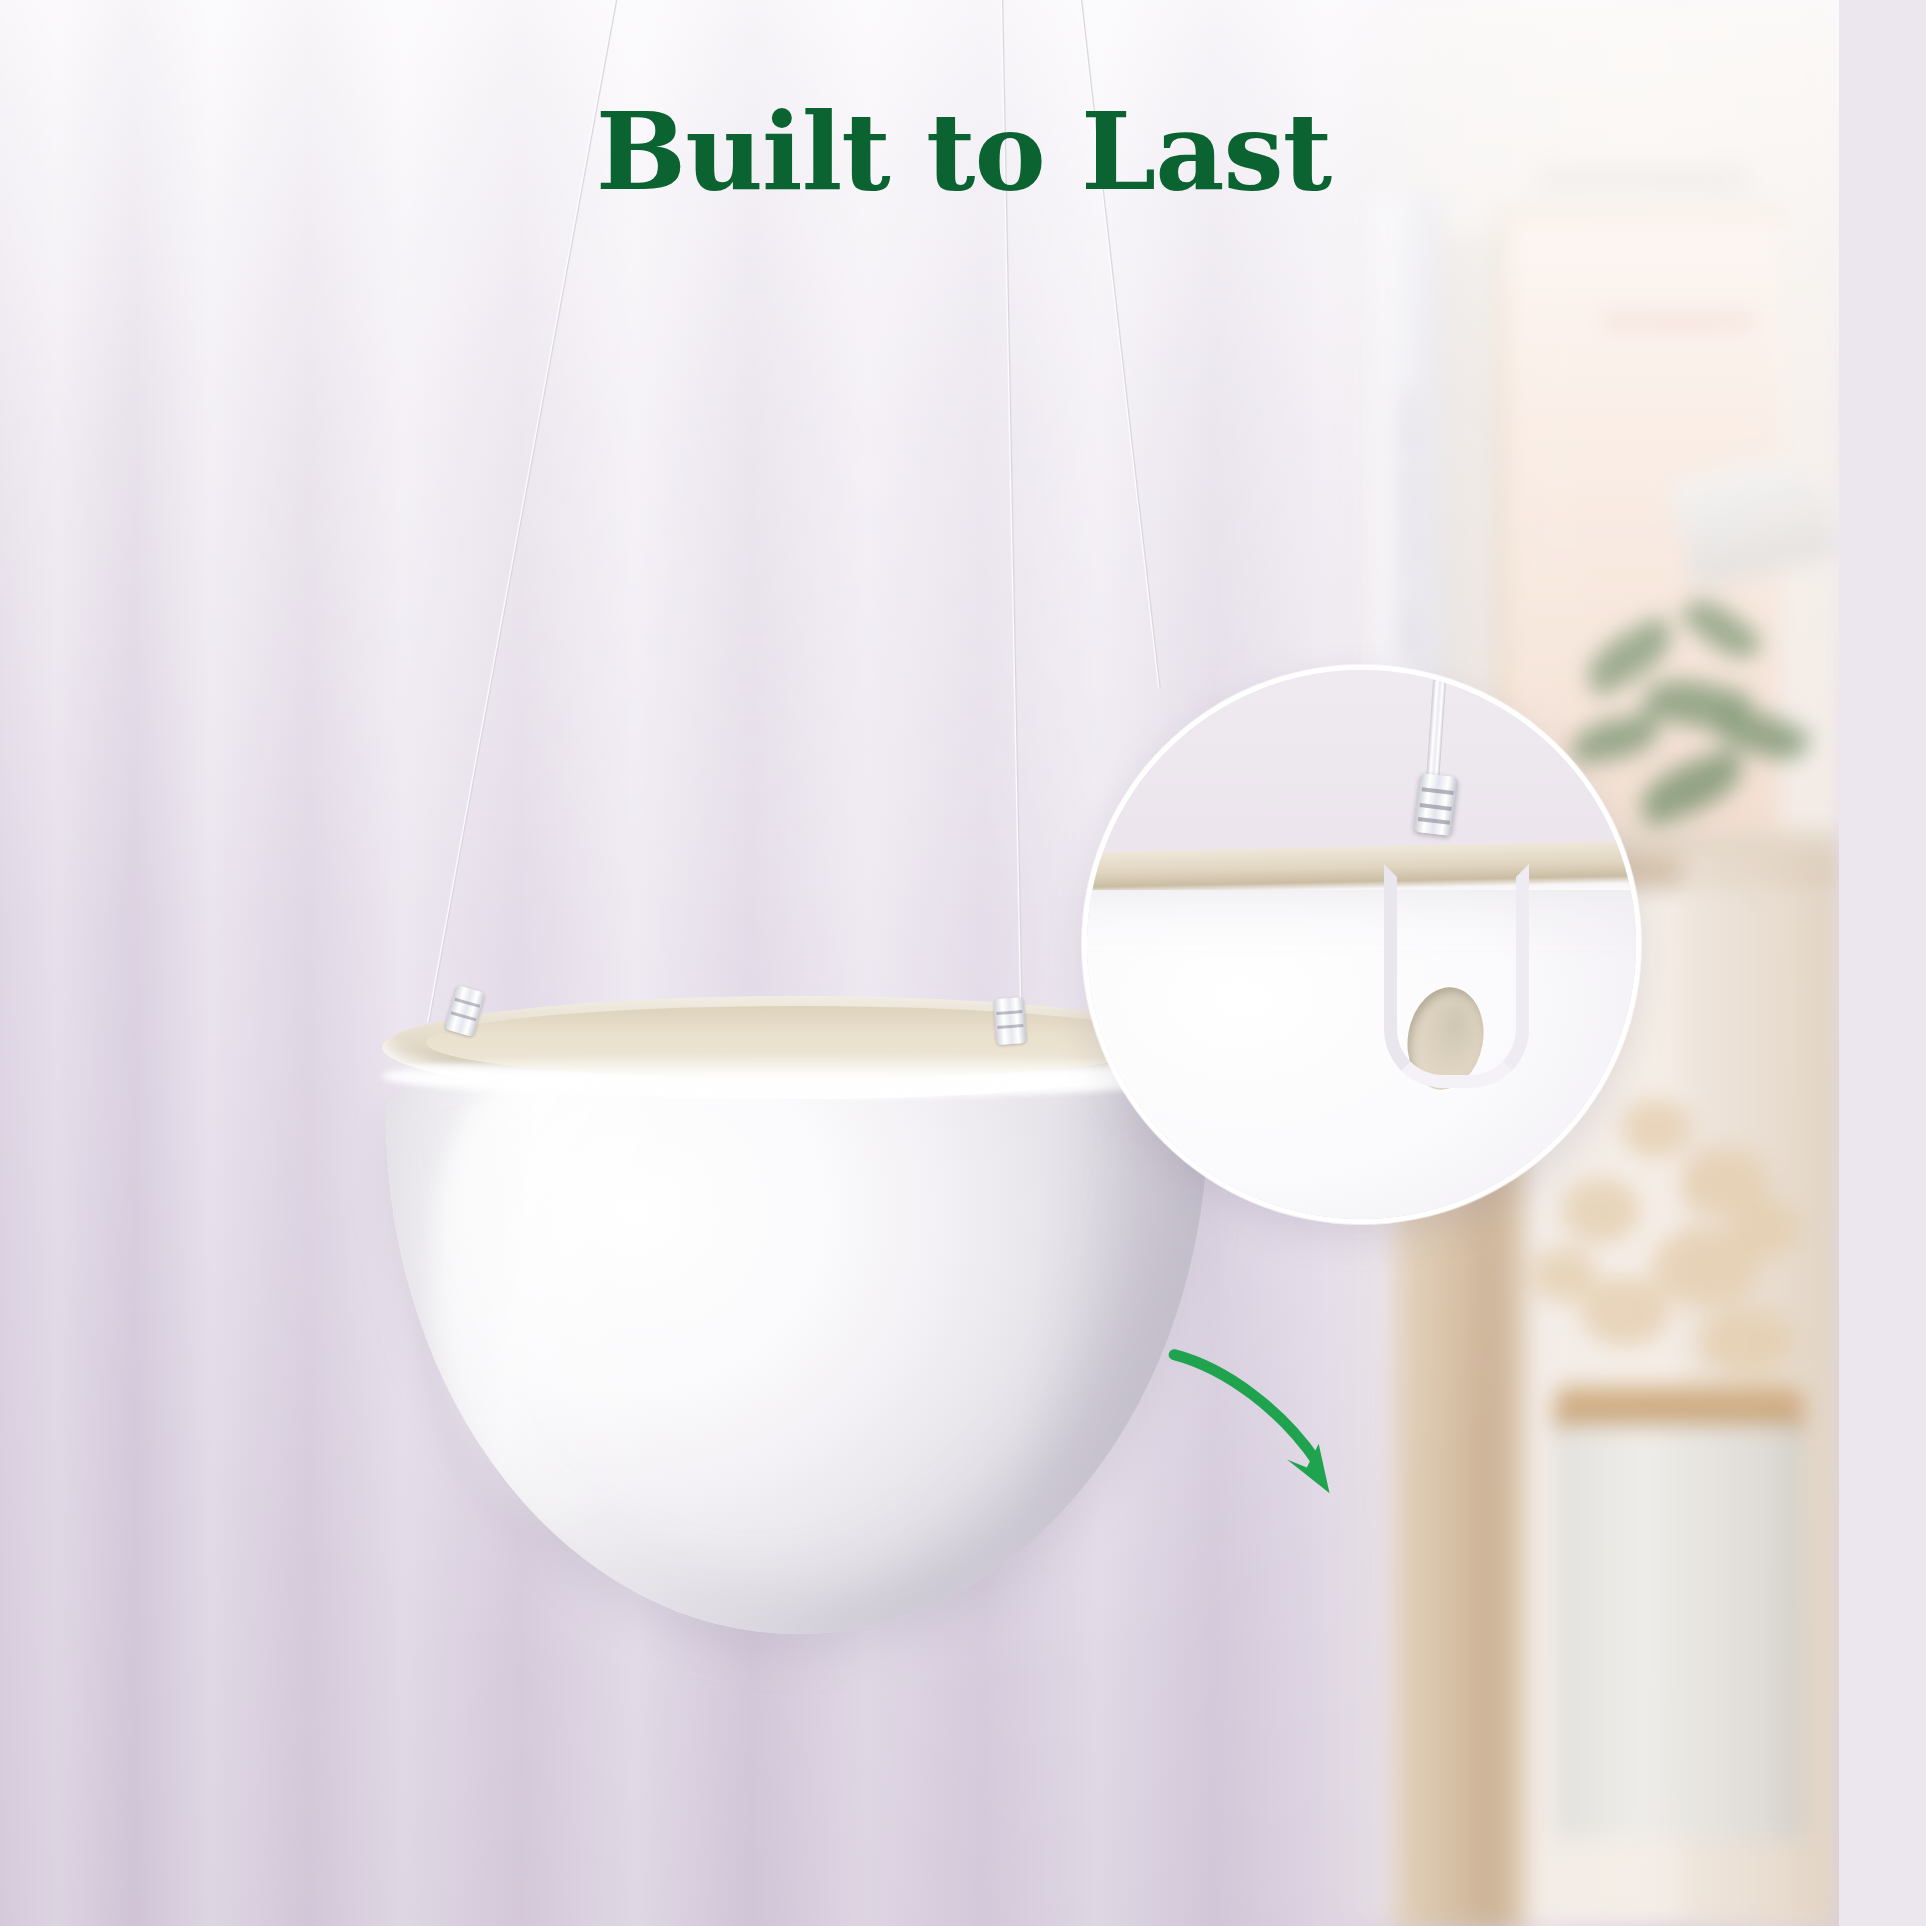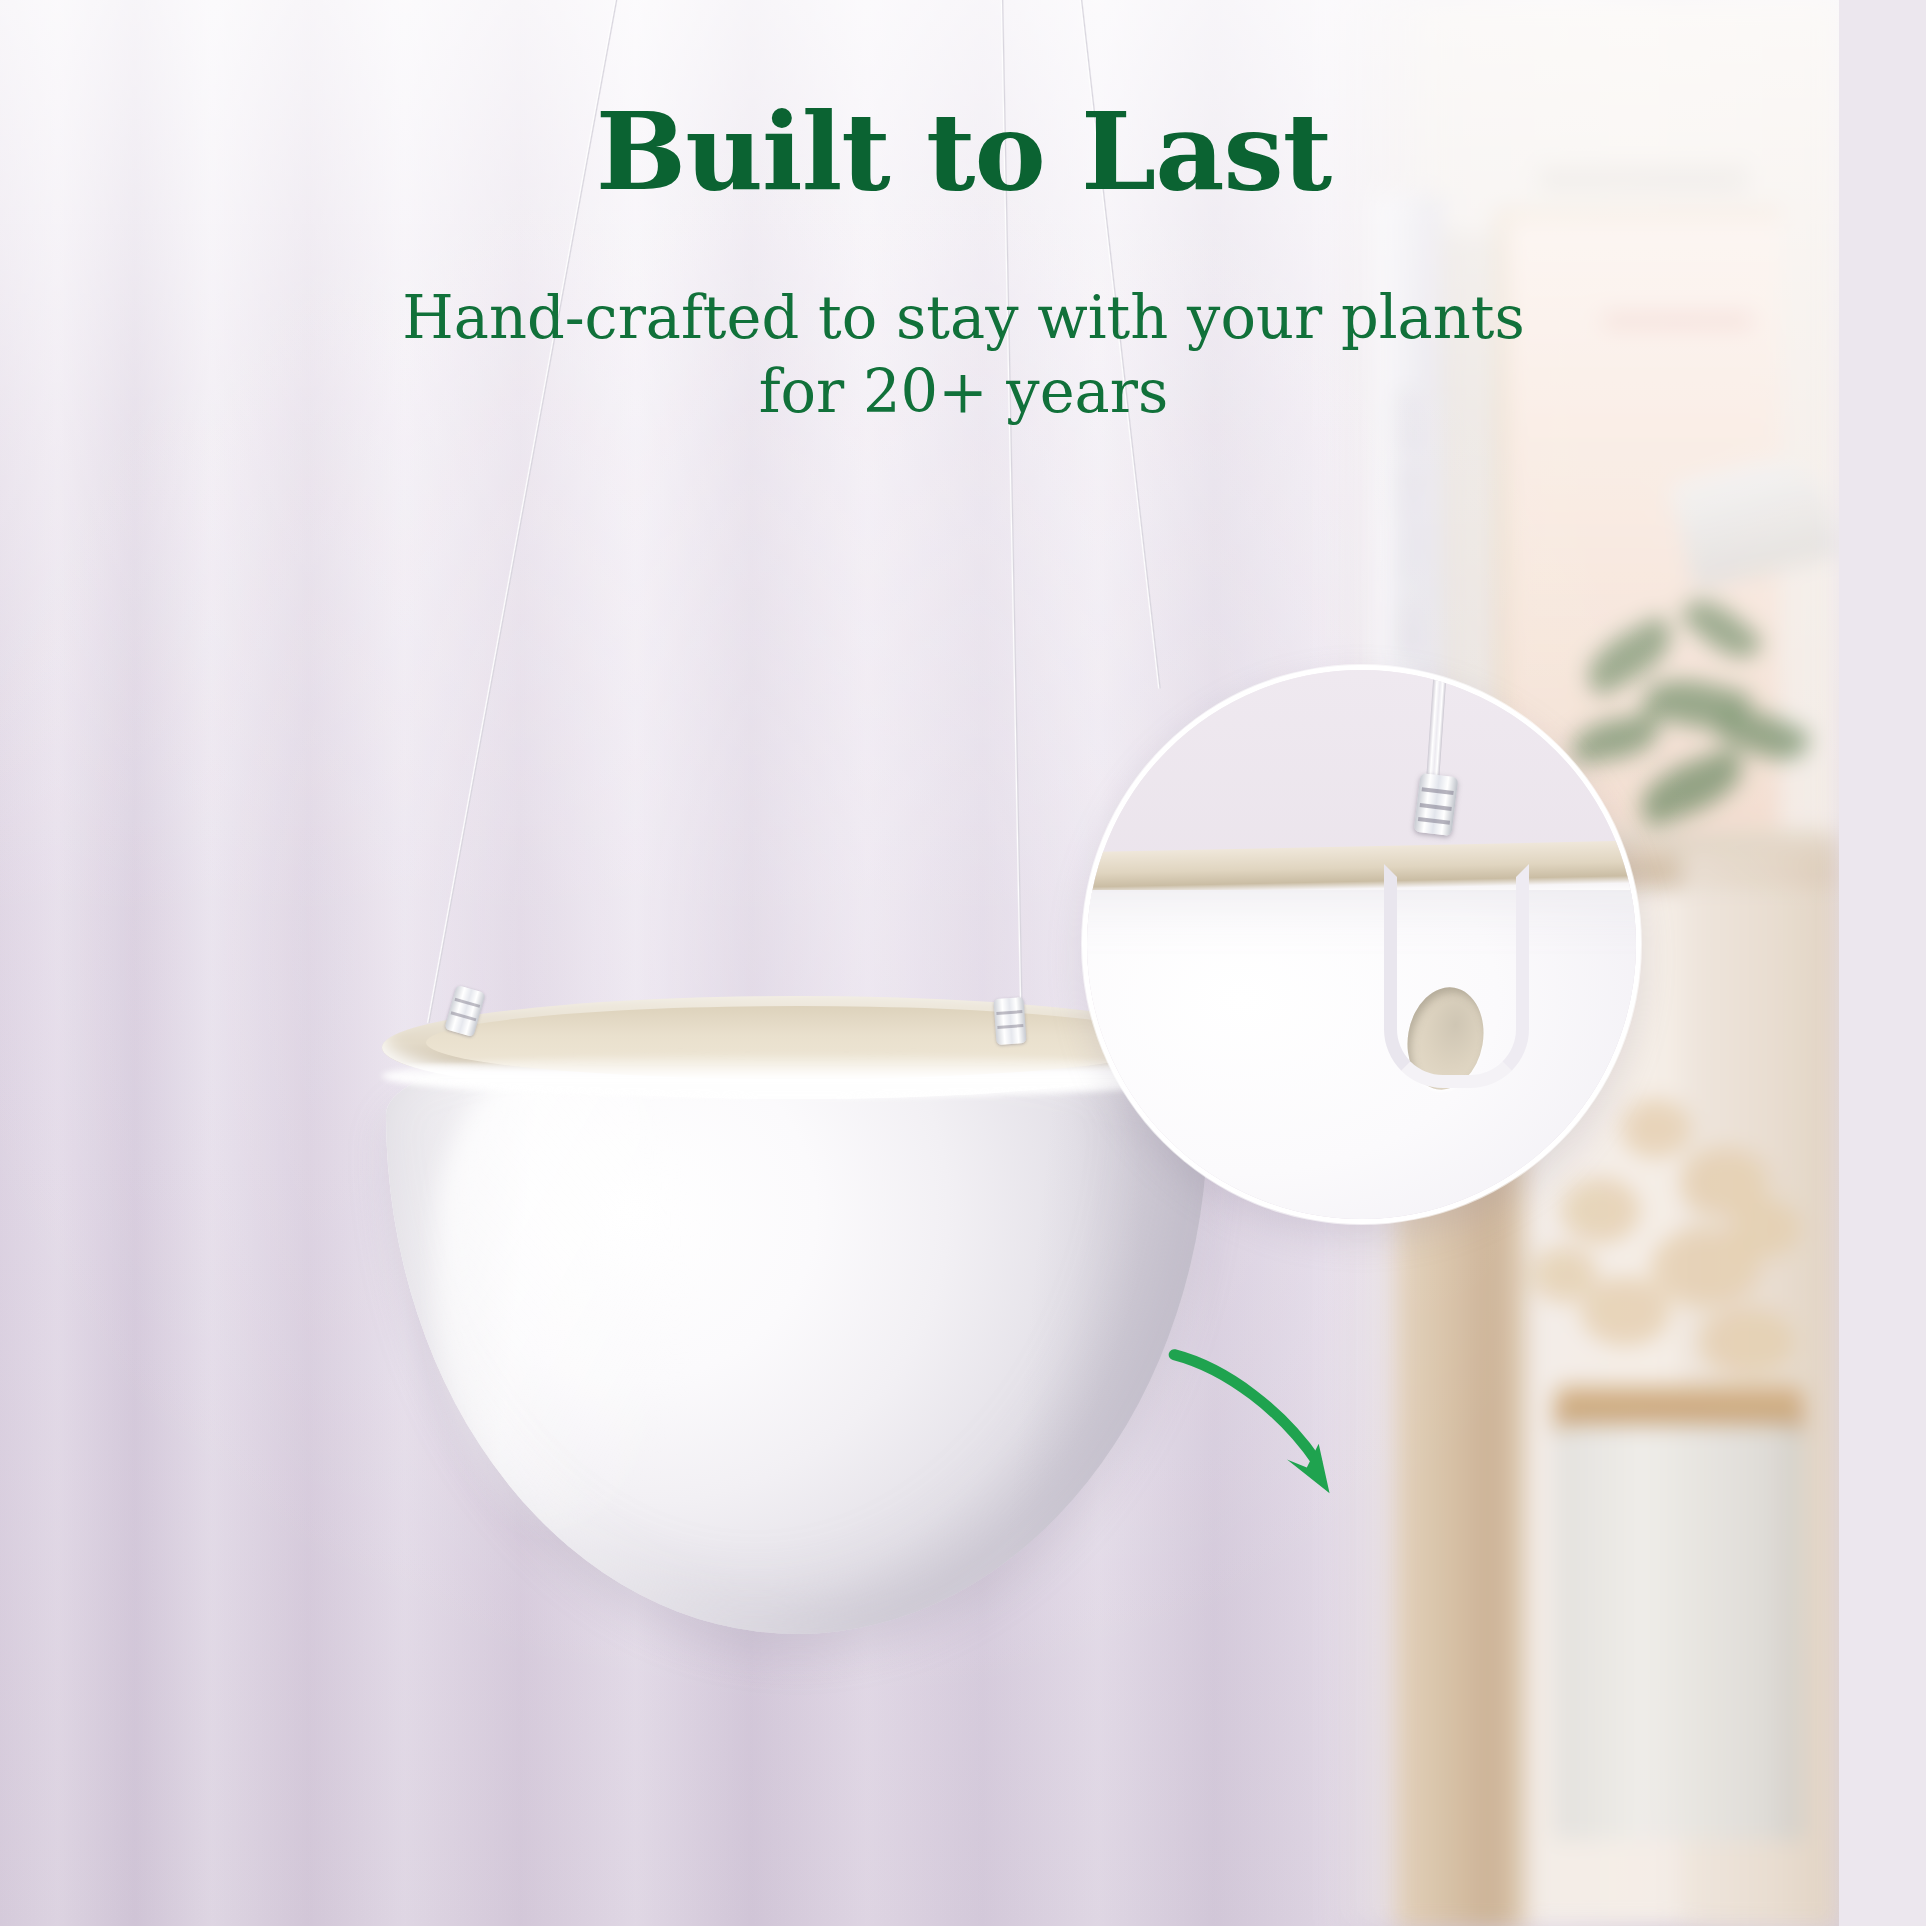--- a/index.html
+++ b/index.html
@@ -355,20 +355,16 @@
     </div>
   </div>
 
   <svg class="arrow" viewBox="0 0 240 200">
     <path d="M6 38 C 60 52, 116 96, 150 146" fill="none" stroke="#1fa34f" stroke-width="11" stroke-linecap="round"></path>
     <path d="M120 144 L 163 178 L 152 128 L 140 152 Z" fill="#1fa34f"></path>
   </svg>
 
   <div class="headline">Built to Last</div>
 
-  <div class="subtitle">
-    <div>Hand-crafted to stay with your plants</div>
-    <div>for 20+ years</div>
-  </div>
 
 
 </div>
 
 
 </body></html>

